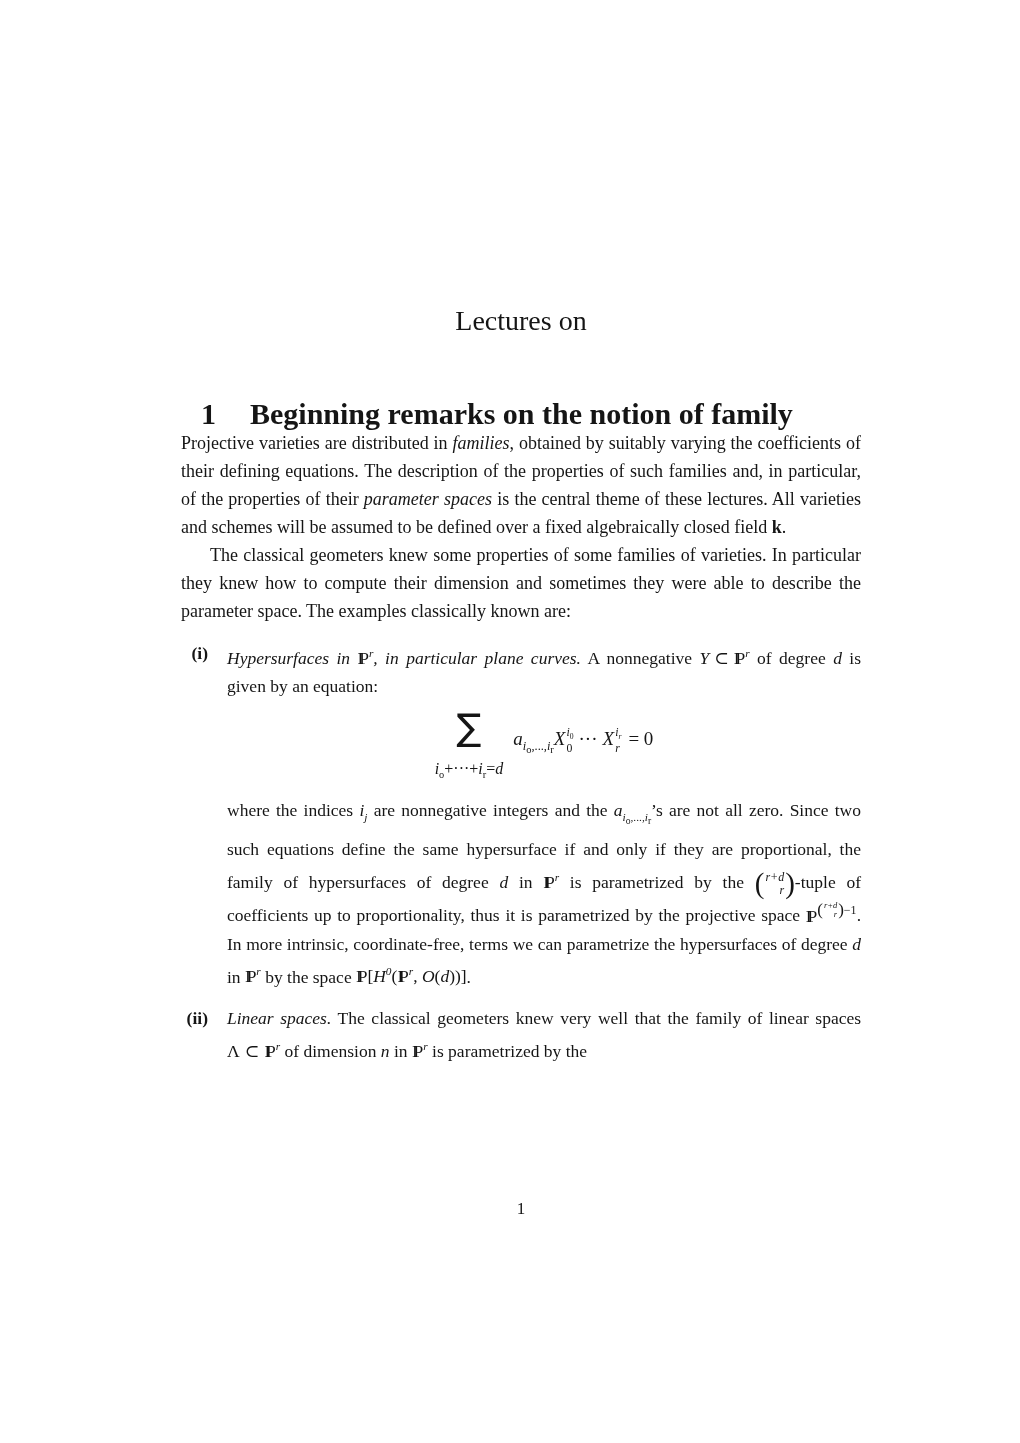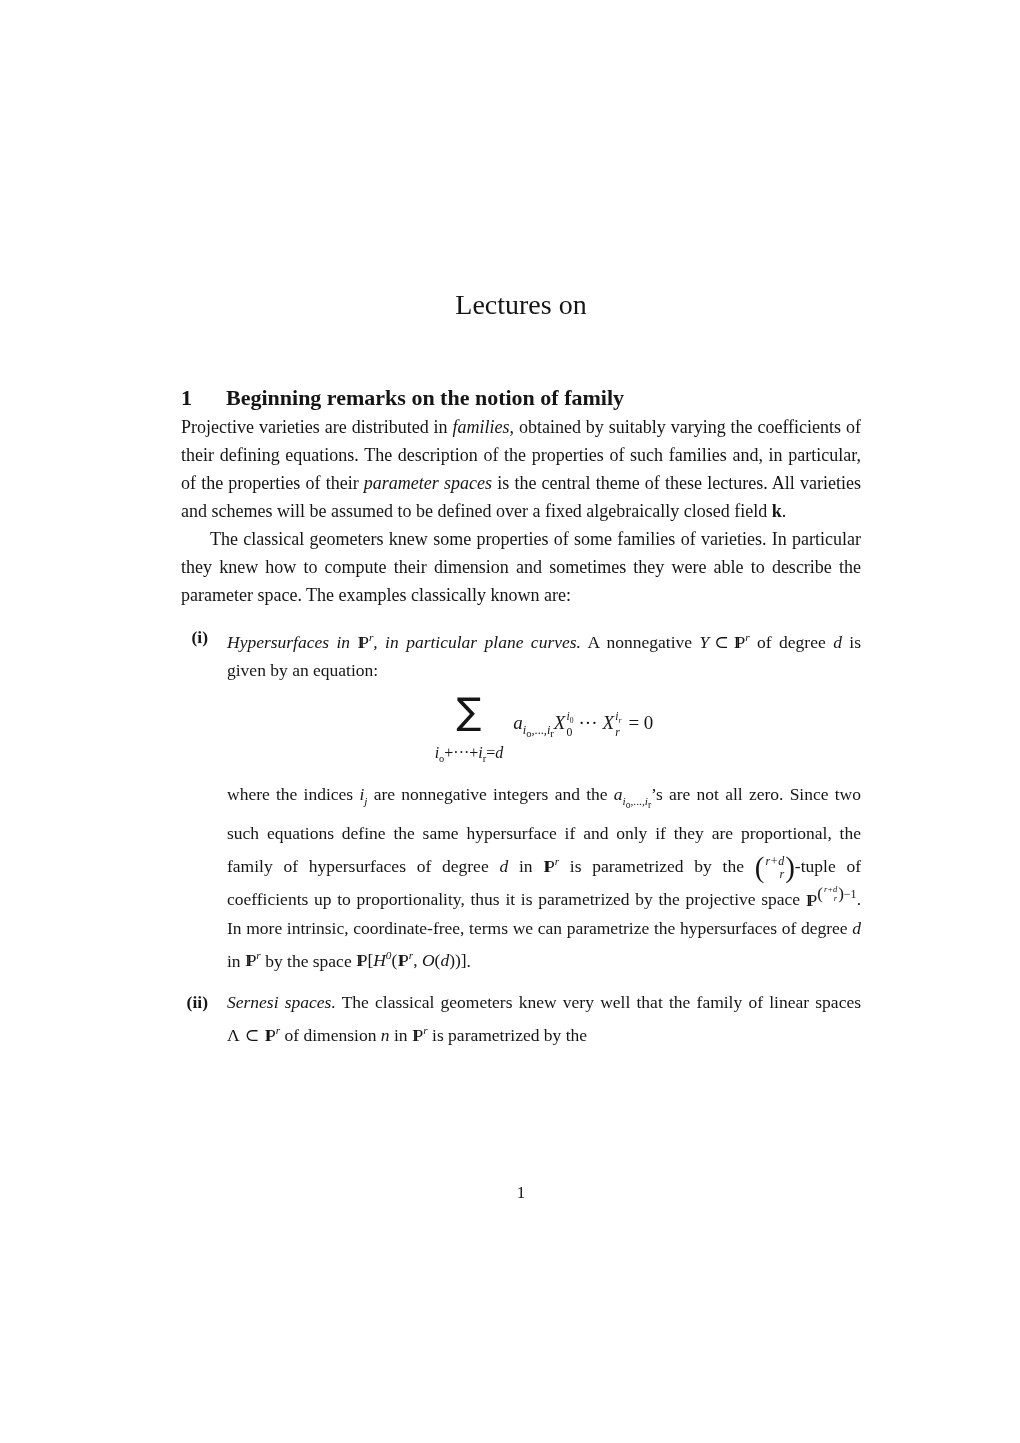--- a/index.html
+++ b/index.html
@@ -1,26 +1,26 @@
 <!DOCTYPE html>
 <html><head>
 <meta charset="utf-8">
 <style>
   html,body { margin:0; padding:0; background:#ffffff; }
   .page {
     position:relative; width:1020px; height:1443px; background:#ffffff;
     overflow:hidden; color:#151515;
     font-family:"Liberation Serif","DejaVu Serif","DejaVu Sans",serif;
   }
-  .content { position:absolute; left:181px; top:0; width:680px; }
+  .content { position:absolute; left:181px; top:16px; width:680px; }
 
   .title { padding-top:284px; text-align:center; font-size:28px; line-height:41px; font-weight:400; }
   .author { text-align:center; font-size:19px; margin-top:40px; line-height:22px; }
 
-  .section-heading { margin-top:58px; font-size:22px; font-weight:700; line-height:30px; }
+  .section-heading { margin-top:58px; font-size:30px; font-weight:700; line-height:30px;margin-left:20px; }
   .section-heading .num { display:inline-block; margin-right:34px; }
 
   p.body { font-size:18px; line-height:28px; text-align:justify; margin:0; }
   .p1 { margin-top:28px; }
   .p2 { text-indent:29px; }
 
   .item { position:relative; margin-top:14px; padding-left:46px;
           font-size:17.5px; line-height:28px; text-align:justify; }
   .item .label { position:absolute; left:0; width:27px; text-align:right; font-weight:700; }
   .item p { margin:0; text-align:justify; }
@@ -112,18 +112,18 @@
                   <span>r</span>
                 </span>
                 <span class="bp">)</span>
               </span>
               <span>−1</span>
             </span></span><span>. In more intrinsic, coordinate-free, terms we can parametrize the hypersurfaces of degree </span><i>d</i><span> in </span><span class="m"><span class="bbP">IP</span><sup>r</sup></span><span> by the space </span><span class="m"><span class="bbP">IP</span><span>[</span><i>H</i><sup>0</sup><span>(</span><span class="bbP">IP</span><sup>r</sup><span>, </span><i class="mcal">O</i><span>(</span><i>d</i><span>)</span><span>)</span><span>]</span></span><span>.</span></p>
     </div>
 
     <div class="item">
       <span class="label">(ii)</span>
-      <p><i>Sernesi spaces.</i><span> The classical geometers knew very well that the family of linear spaces </span><span>Λ</span><span class="rel">⊂</span><span class="m"><span class="bbP">IP</span><sup>r</sup></span><span> of dimension </span><i>n</i><span> in </span><span class="m"><span class="bbP">IP</span><sup>r</sup></span><span> is parametrized by the</span></p>
+      <p><i>Linear spaces.</i><span> The classical geometers knew very well that the family of linear spaces </span><span>Λ</span><span class="rel">⊂</span><span class="m"><span class="bbP">IP</span><sup>r</sup></span><span> of dimension </span><i>n</i><span> in </span><span class="m"><span class="bbP">IP</span><sup>r</sup></span><span> is parametrized by the</span></p>
     </div>
 
     <div class="pageno">1</div>
   </div>
 </div>
 
 </body></html>

